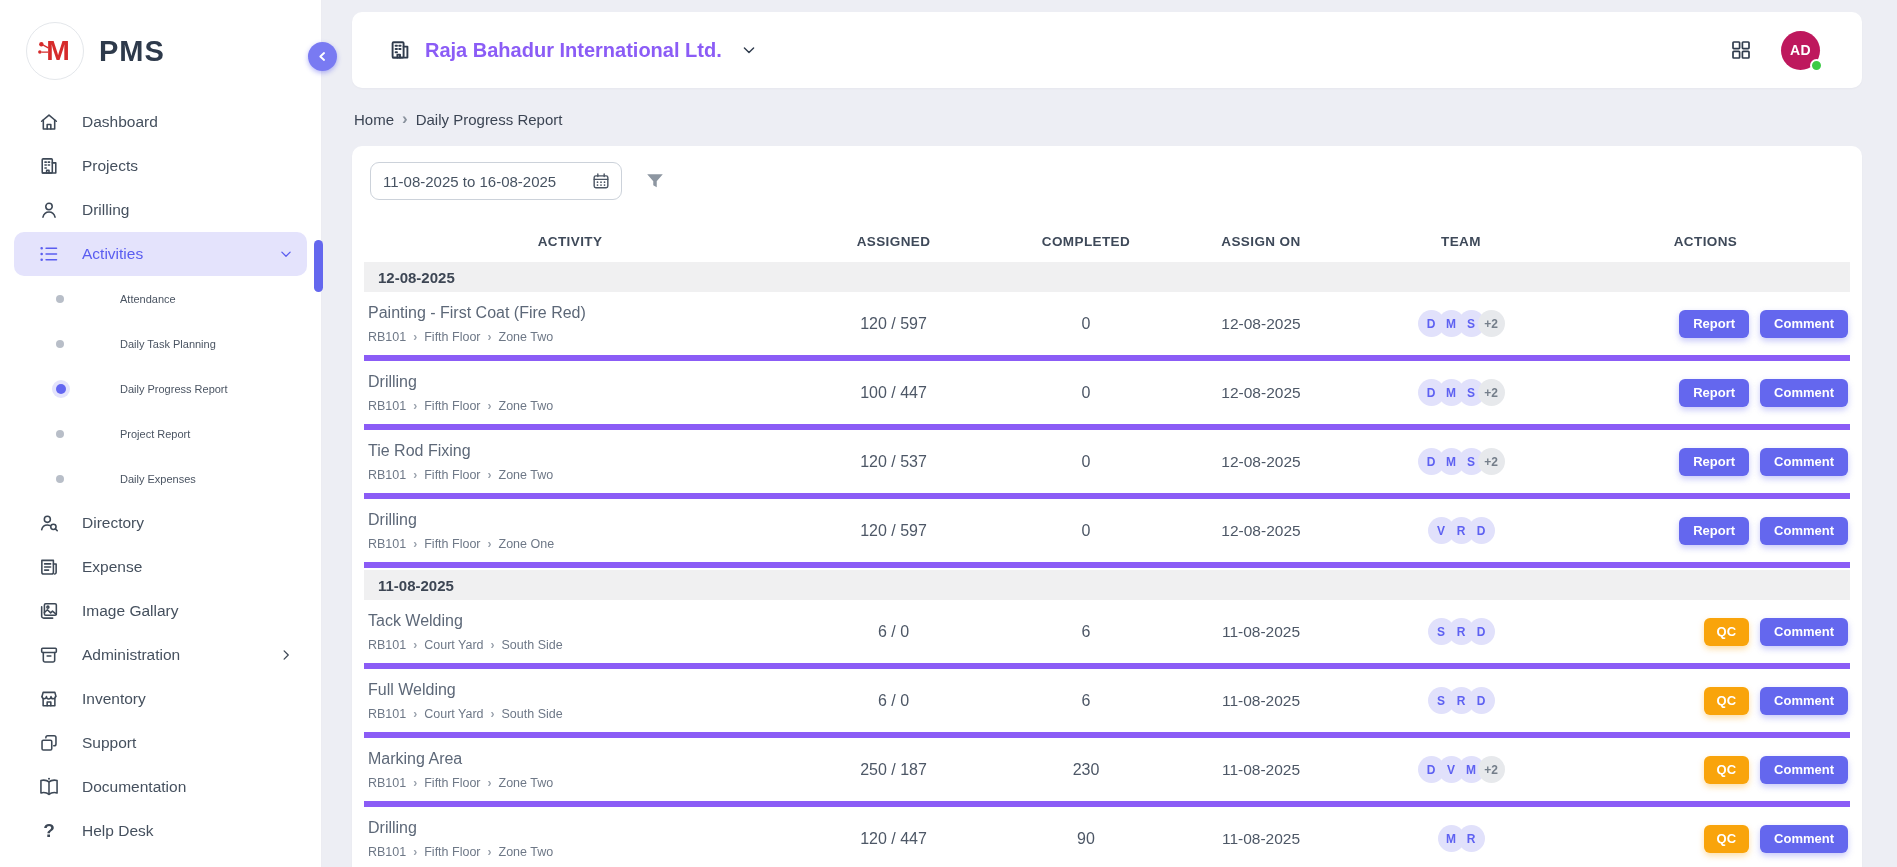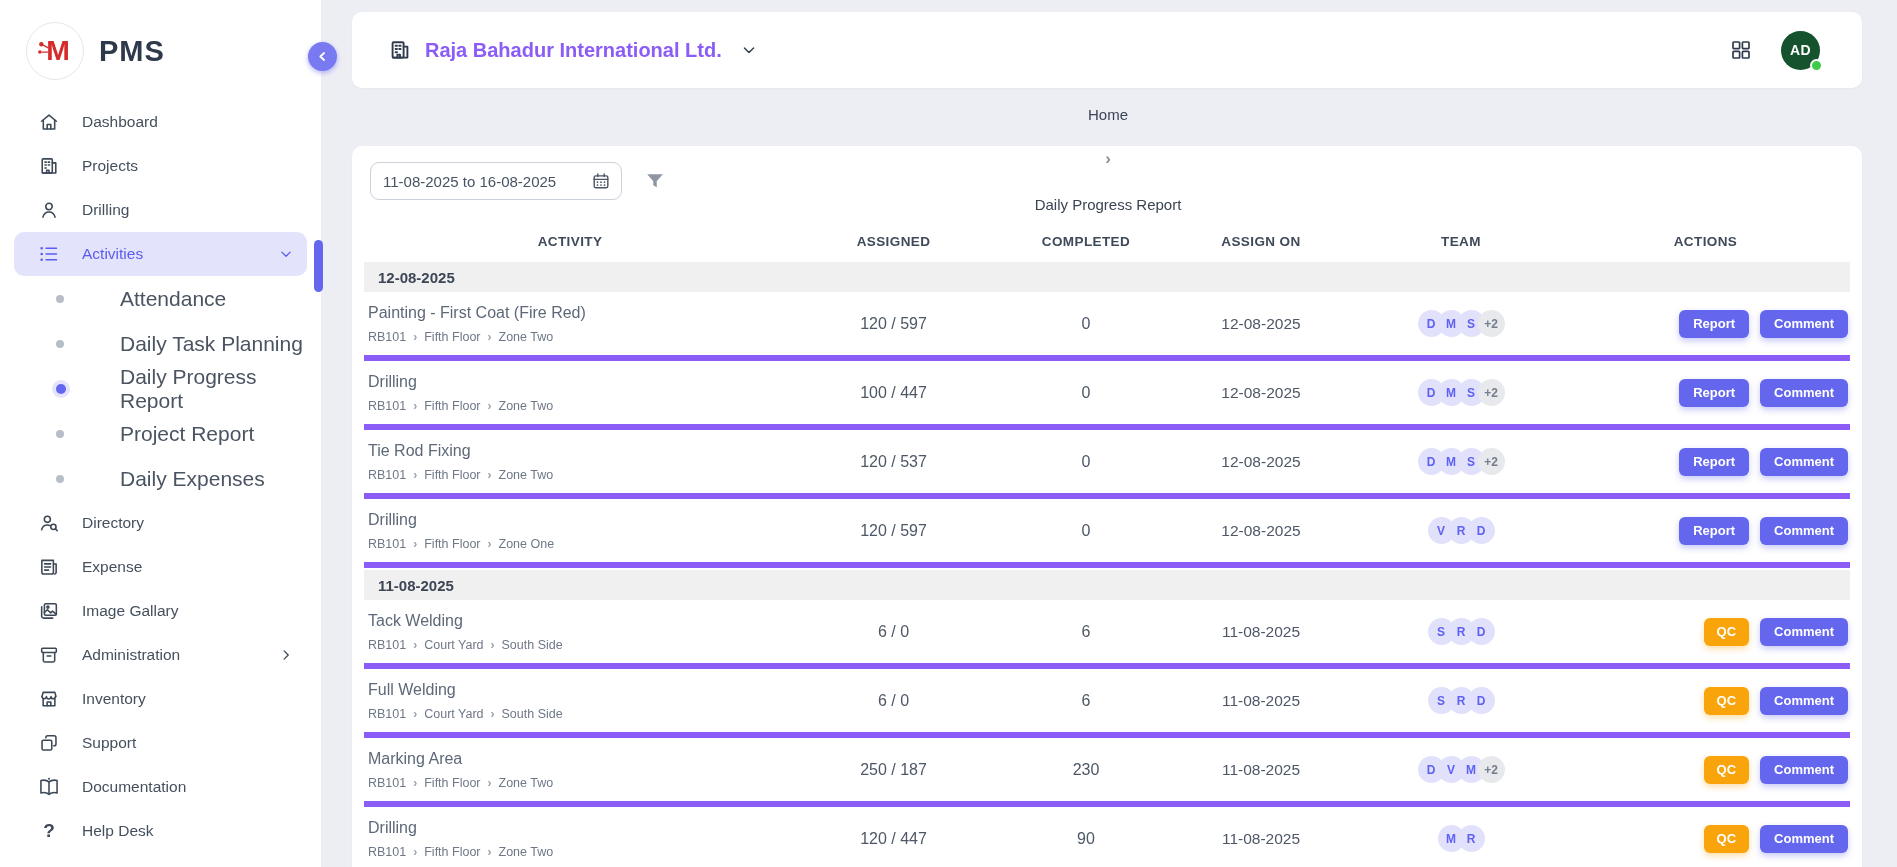--- a/index.html
+++ b/index.html
@@ -24,21 +24,21 @@
   .nav-item.active{background:#e4e3fc;}
   .nav-item.active .nlabel,.nav-item.active .nicon{color:#5a5df0;}
   .nav-item .spacer{flex:1;}
   .nav-item .chev{width:18px;height:18px;color:#5a5df0;display:flex;}
   .nav-item .chev.gray{color:#3d4856;}
   .nav-item .chev svg{width:18px;height:18px;}
   .nav-subitem{display:flex;align-items:center;height:45px;padding-left:42px;cursor:pointer;}
   .bullet{width:8px;height:8px;border-radius:50%;background:#b8bec8;flex:0 0 8px;}
   .nav-subitem.active .bullet{width:10px;height:10px;flex:0 0 10px;background:#6366f1;
     box-shadow:0 0 0 4px #e4e3fc;}
-  .nav-subitem .slabel{margin-left:56px;font-size:21px;font-weight:500;color:#4a5462;}
+  .nav-subitem .slabel{margin-left:56px;font-size:11px;font-weight:500;color:#4a5462;}
   .nav-subitem.active .slabel{margin-left:54px;}
   .active-bar{position:absolute;left:314px;top:240px;width:9px;height:52px;border-radius:5px;
     background:#6467ee;}
 
   
   .collapse-btn{position:absolute;left:308px;top:42px;width:29px;height:29px;border-radius:50%;
     background:#797af2;border:none;cursor:pointer;display:flex;align-items:center;justify-content:center;
     box-shadow:0 2px 5px rgba(90,93,240,.45);padding:0;}
   .collapse-btn svg{width:15px;height:15px;color:#ffffff;}
 
@@ -48,27 +48,27 @@
     padding:0 42px 0 36px;box-sizing:border-box;box-shadow:0 1px 2px rgba(30,35,60,.03);}
   .company{display:flex;align-items:center;gap:13px;cursor:pointer;}
   .company .bicon{width:24px;height:24px;color:#2f3b4c;display:flex;}
   .company .bicon svg{width:24px;height:24px;}
   .company-name{font-size:20px;font-weight:700;color:#8b5cf6;}
   .company .chev-down{width:20px;height:20px;color:#2f3b4c;display:flex;margin-left:4px;}
   .company .chev-down svg{width:20px;height:20px;}
   .topbar-right{margin-left:auto;display:flex;align-items:center;gap:28px;}
   .grid-icon{width:24px;height:24px;color:#2f3b4c;cursor:pointer;display:flex;}
   .grid-icon svg{width:24px;height:24px;}
-  .avatar{position:relative;width:39px;height:39px;border-radius:50%;background:#14532d;
+  .avatar{position:relative;width:39px;height:39px;border-radius:50%;background:#be185d;
     display:flex;align-items:center;justify-content:center;cursor:pointer;}
   .avatar-initials{color:#fff;font-size:14px;font-weight:700;letter-spacing:.5px;}
   .status-dot{position:absolute;right:-3px;bottom:-2px;width:13px;height:13px;border-radius:50%;
     background:#3ecb47;border:2px solid #fff;box-sizing:border-box;}
 
-  .breadcrumb{display:flex;align-items:center;gap:27px;margin:18px 0 0 2px;height:26px;flex-direction:column;}
+  .breadcrumb{display:flex;align-items:center;gap:8px;margin:18px 0 0 2px;height:26px;}
   .crumb{font-size:15px;color:#3b4453;font-weight:500;cursor:pointer;}
   .crumb.current{cursor:default;}
   .crumb-sep{color:#8a929d;font-size:17px;font-weight:600;line-height:1;padding-bottom:2px;}
 
   .content-card{margin-top:14px;background:#fff;border-radius:10px;padding:14px 12px 0 12px;
     height:740px;box-sizing:border-box;box-shadow:0 1px 2px rgba(30,35,60,.03);}
   .filters{display:flex;align-items:center;gap:22px;padding:2px 0 0 6px;}
   .date-range{width:252px;height:38px;border:1.5px solid #ccd2da;border-radius:9px;
     display:flex;align-items:center;padding:0 10px 0 12px;box-sizing:border-box;cursor:pointer;gap:8px;}
   .date-range-text{font-size:15px;color:#475362;white-space:nowrap;}

